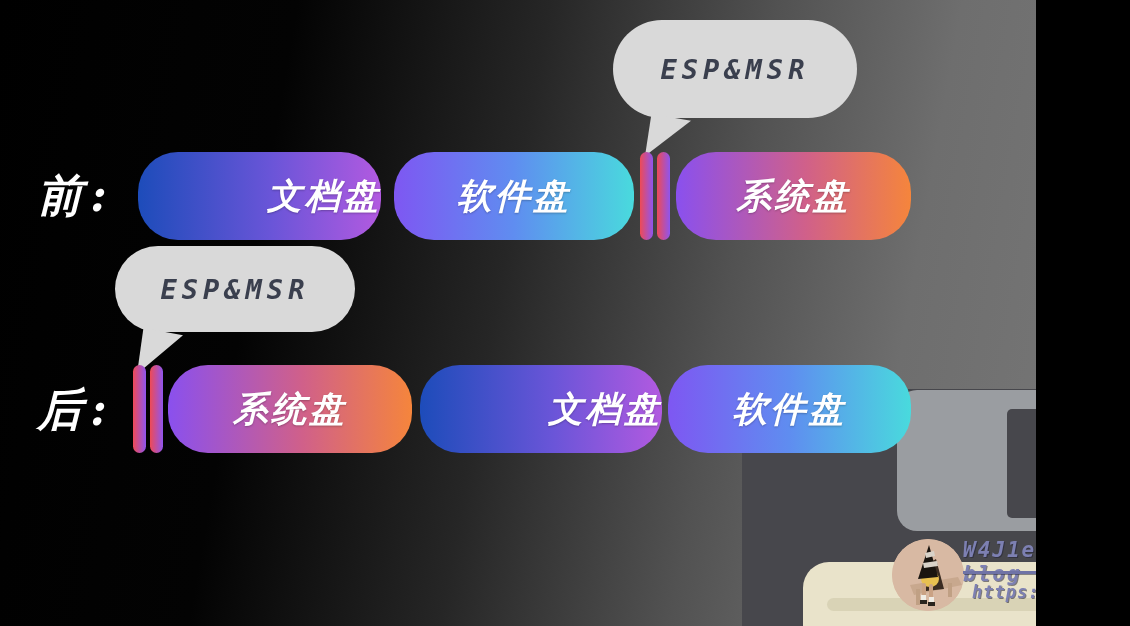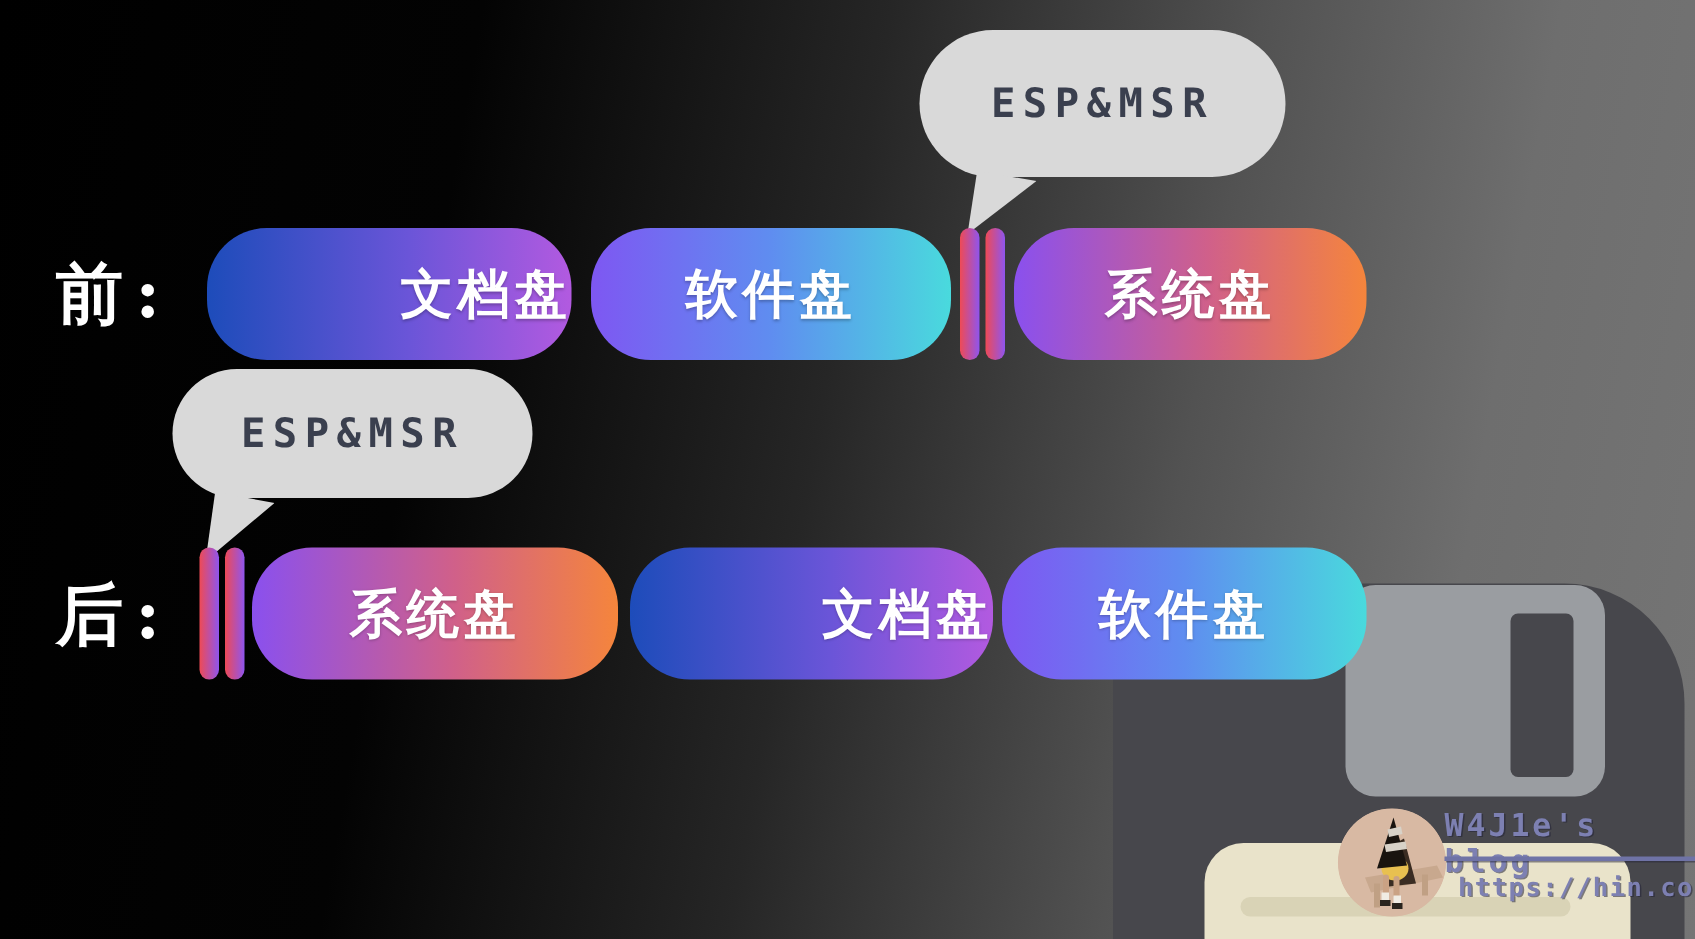--- a/index.html
+++ b/index.html
@@ -1,19 +1,20 @@
 <!DOCTYPE html>
 <html><head>
 <meta charset="utf-8">
 <style>
   html,body{margin:0;padding:0;background:#000;}
   .canvas{
-    position:relative;width:1130px;height:626px;overflow:hidden;
+    position:relative;width:1036px;height:626px;overflow:hidden;
     background:linear-gradient(100deg,#000000 0%,#030303 26%,#262626 48%,#525252 68%,#6e6e6e 84%,#757575 100%);
     font-family:"DejaVu Sans","Liberation Sans",sans-serif;
+    font-style:italic;
   }
   
   .bubble{position:absolute;background:#d9d9d9;border-radius:50px;
     display:flex;align-items:center;justify-content:center;}
   .bubble-text{font-family:"DejaVu Sans Mono","Liberation Mono",monospace;
     font-size:27px;font-weight:600;color:#3a3f4e;letter-spacing:5px;}
   .tail{position:absolute;background:#d9d9d9;clip-path:polygon(14% 0,100% 16%,0 100%);}
   .bubble1{left:613px;top:20px;width:244px;height:98px;}
   .bubble1 .tail{left:32px;bottom:-38px;width:46px;height:42px;}
   .bubble2{left:115px;top:246px;width:240px;height:86px;border-radius:44px;}

